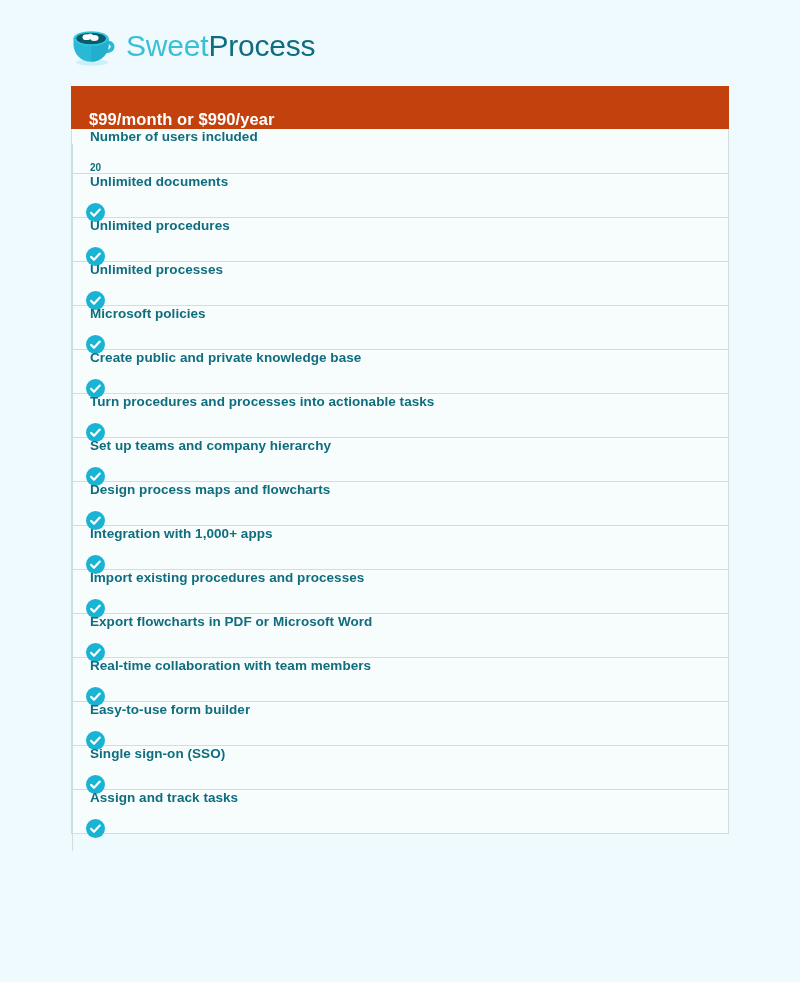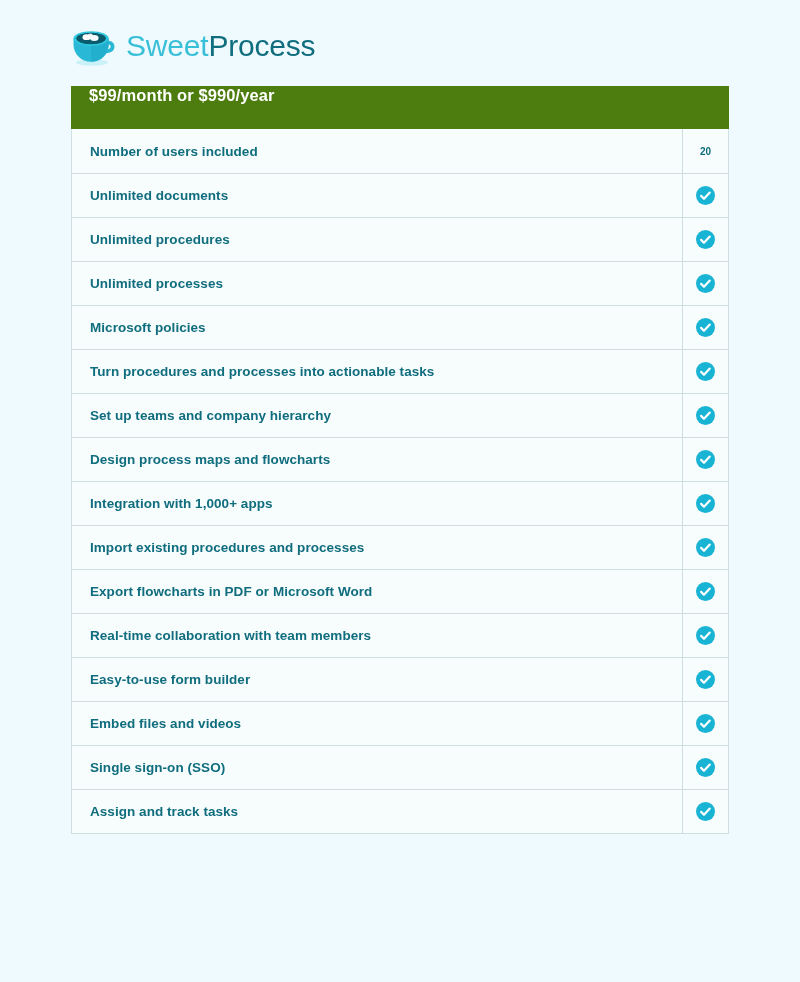--- a/index.html
+++ b/index.html
@@ -51,46 +51,47 @@
   
   .table {
     position: absolute;
     left: 71px;
     top: 86px;
     width: 658px;
     box-sizing: border-box;
   }
 
   .table-header {
-    background: #4d7c0f;
+    background: #c2410c;
     color: #ffffff;
     font-size: 16.5px;
     font-weight: 700;
     height: 43px;
     display: flex;
-    align-items: flex-start;
+    align-items: flex-end;
     padding: 0 9px 0 18px;
     box-sizing: border-box;
     letter-spacing: 0.1px;
   }
 
   .table-body {
     border-left: 1px solid #cfdee1;
     border-right: 1px solid #cfdee1;
     border-bottom: 1px solid #cfdee1;
     box-sizing: border-box;
   }
 
   .row {
     display: flex;
     align-items: stretch;
     height: 44px;
     background: #f7fcfd;
     border-top: 1px solid #cfdee1;
     box-sizing: border-box;
+    flex-direction: column;
   }
   .row:first-child {
     border-top: none;
   }
 
   .row-label {
     flex: 1 1 auto;
     display: flex;
     align-items: center;
     padding-left: 18px;
@@ -188,20 +189,29 @@
       <div class="row">
         <div class="row-label">Microsoft policies</div>
         <div class="row-value">
           <svg class="check-icon" viewBox="0 0 20 20">
             <circle cx="10" cy="10" r="10" fill="#19b3d3"></circle>
             <path d="M5.4 10.4l3 3 6.1-6.5" fill="none" stroke="#ffffff" stroke-width="2.3" stroke-linecap="round" stroke-linejoin="round"></path>
           </svg>
         </div>
       </div>
       <div class="row">
+        <div class="row-label">Create public and private knowledge base</div>
+        <div class="row-value">
+          <svg class="check-icon" viewBox="0 0 20 20">
+            <circle cx="10" cy="10" r="10" fill="#19b3d3"></circle>
+            <path d="M5.4 10.4l3 3 6.1-6.5" fill="none" stroke="#ffffff" stroke-width="2.3" stroke-linecap="round" stroke-linejoin="round"></path>
+          </svg>
+        </div>
+      </div>
+      <div class="row">
         <div class="row-label">Turn procedures and processes into actionable tasks</div>
         <div class="row-value">
           <svg class="check-icon" viewBox="0 0 20 20">
             <circle cx="10" cy="10" r="10" fill="#19b3d3"></circle>
             <path d="M5.4 10.4l3 3 6.1-6.5" fill="none" stroke="#ffffff" stroke-width="2.3" stroke-linecap="round" stroke-linejoin="round"></path>
           </svg>
         </div>
       </div>
       <div class="row">
         <div class="row-label">Set up teams and company hierarchy</div>
@@ -260,29 +270,20 @@
       <div class="row">
         <div class="row-label">Easy-to-use form builder</div>
         <div class="row-value">
           <svg class="check-icon" viewBox="0 0 20 20">
             <circle cx="10" cy="10" r="10" fill="#19b3d3"></circle>
             <path d="M5.4 10.4l3 3 6.1-6.5" fill="none" stroke="#ffffff" stroke-width="2.3" stroke-linecap="round" stroke-linejoin="round"></path>
           </svg>
         </div>
       </div>
       <div class="row">
-        <div class="row-label">Embed files and videos</div>
-        <div class="row-value">
-          <svg class="check-icon" viewBox="0 0 20 20">
-            <circle cx="10" cy="10" r="10" fill="#19b3d3"></circle>
-            <path d="M5.4 10.4l3 3 6.1-6.5" fill="none" stroke="#ffffff" stroke-width="2.3" stroke-linecap="round" stroke-linejoin="round"></path>
-          </svg>
-        </div>
-      </div>
-      <div class="row">
         <div class="row-label">Single sign-on (SSO)</div>
         <div class="row-value">
           <svg class="check-icon" viewBox="0 0 20 20">
             <circle cx="10" cy="10" r="10" fill="#19b3d3"></circle>
             <path d="M5.4 10.4l3 3 6.1-6.5" fill="none" stroke="#ffffff" stroke-width="2.3" stroke-linecap="round" stroke-linejoin="round"></path>
           </svg>
         </div>
       </div>
       <div class="row">
         <div class="row-label">Assign and track tasks</div>

